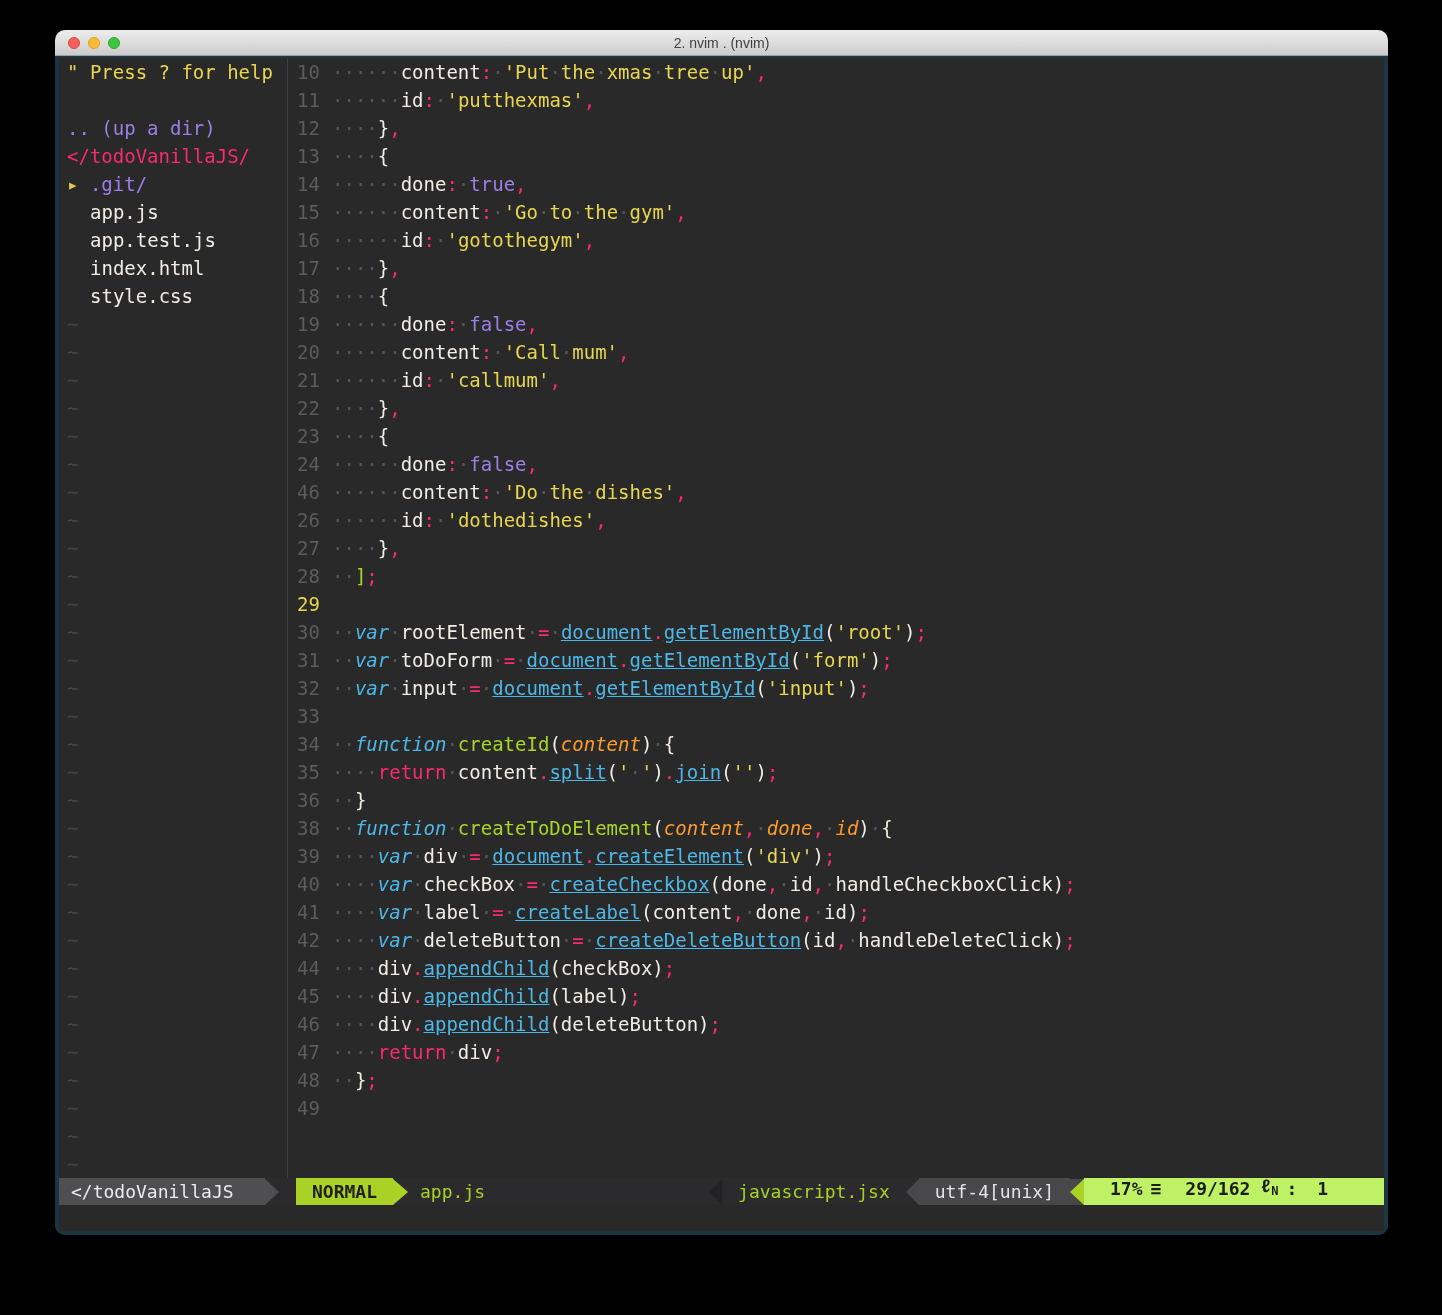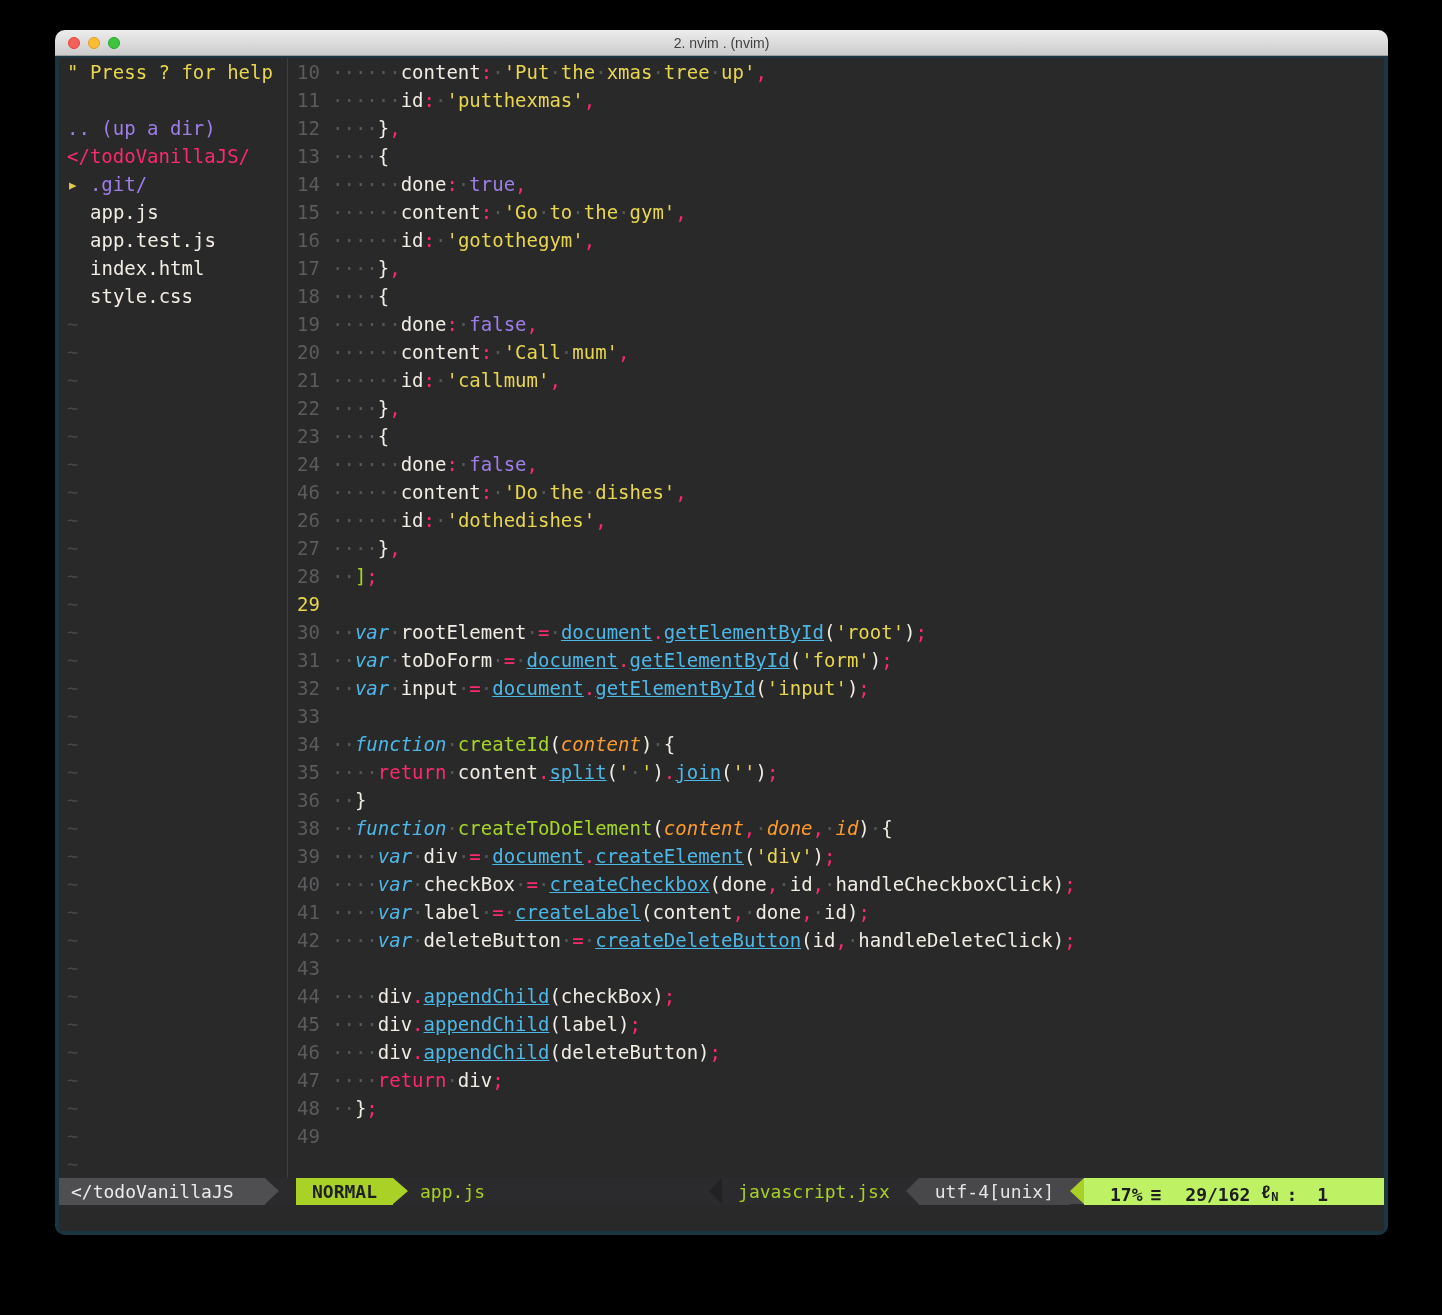--- a/index.html
+++ b/index.html
@@ -62,21 +62,21 @@
   .tk-st{color:#e9d64f;}
   .tk-cy{color:#4db8e8;text-decoration:underline;}
   .tk-cyi{color:#4db8e8;font-style:italic;}
   .tk-gr{color:#a6d627;}
   .tk-or{color:#fd9b2c;font-style:italic;}
   .tk-pu{color:#9f7ee8;}
   .tk-ws{color:#55575b;}
 
   
   #statusline{
-    flex:0 0 27px;display:flex;align-items:flex-start;background:#2b2b2d;
+    flex:0 0 27px;display:flex;align-items:flex-end;background:#2b2b2d;
     font-size:18px;line-height:27px;white-space:pre;overflow:hidden;
   }
   .sl-tree{flex:0 0 206px;background:#4f4f51;color:#ececec;padding-left:12px;}
   .tri{width:0;height:0;flex:0 0 auto;}
   .tri-r-gray{border-left:14px solid #4f4f51;border-top:13.5px solid transparent;border-bottom:13.5px solid transparent;}
   .sl-gap1{flex:0 0 8px;}
   .sl-vdiv{flex:0 0 1px;background:#3f3f41;}
   .sl-gap2{flex:0 0 8px;}
   .sl-normal{flex:0 0 auto;background:#aad226;color:#1f1f1f;font-weight:bold;padding:0 16px;}
   .tri-r-lime{border-left:15px solid #aad226;border-top:13.5px solid transparent;border-bottom:13.5px solid transparent;}
@@ -184,21 +184,20 @@
             <div class="ed-line"><span class="gutter">32</span><span class="lntext"><span class="tk-ws">··</span><span class="tk-cyi">var</span><span class="tk-ws">·</span><span class="tk-w">input</span><span class="tk-ws">·</span><span class="tk-pk">=</span><span class="tk-ws">·</span><span class="tk-cy">document</span><span class="tk-pk">.</span><span class="tk-cy">getElementById</span><span class="tk-w">(</span><span class="tk-st">'input'</span><span class="tk-w">)</span><span class="tk-pk">;</span></span></div>
             <div class="ed-line"><span class="gutter">33</span><span class="lntext"></span></div>
             <div class="ed-line"><span class="gutter">34</span><span class="lntext"><span class="tk-ws">··</span><span class="tk-cyi">function</span><span class="tk-ws">·</span><span class="tk-gr">createId</span><span class="tk-w">(</span><span class="tk-or">content</span><span class="tk-w">)</span><span class="tk-ws">·</span><span class="tk-w">{</span></span></div>
             <div class="ed-line"><span class="gutter">35</span><span class="lntext"><span class="tk-ws">····</span><span class="tk-pk">return</span><span class="tk-ws">·</span><span class="tk-w">content</span><span class="tk-pk">.</span><span class="tk-cy">split</span><span class="tk-w">(</span><span class="tk-st">'</span><span class="tk-ws">·</span><span class="tk-st">'</span><span class="tk-w">)</span><span class="tk-pk">.</span><span class="tk-cy">join</span><span class="tk-w">(</span><span class="tk-st">''</span><span class="tk-w">)</span><span class="tk-pk">;</span></span></div>
             <div class="ed-line"><span class="gutter">36</span><span class="lntext"><span class="tk-ws">··</span><span class="tk-w">}</span></span></div>
             <div class="ed-line"><span class="gutter">38</span><span class="lntext"><span class="tk-ws">··</span><span class="tk-cyi">function</span><span class="tk-ws">·</span><span class="tk-gr">createToDoElement</span><span class="tk-w">(</span><span class="tk-or">content</span><span class="tk-pk">,</span><span class="tk-ws">·</span><span class="tk-or">done</span><span class="tk-pk">,</span><span class="tk-ws">·</span><span class="tk-or">id</span><span class="tk-w">)</span><span class="tk-ws">·</span><span class="tk-w">{</span></span></div>
             <div class="ed-line"><span class="gutter">39</span><span class="lntext"><span class="tk-ws">····</span><span class="tk-cyi">var</span><span class="tk-ws">·</span><span class="tk-w">div</span><span class="tk-ws">·</span><span class="tk-pk">=</span><span class="tk-ws">·</span><span class="tk-cy">document</span><span class="tk-pk">.</span><span class="tk-cy">createElement</span><span class="tk-w">(</span><span class="tk-st">'div'</span><span class="tk-w">)</span><span class="tk-pk">;</span></span></div>
             <div class="ed-line"><span class="gutter">40</span><span class="lntext"><span class="tk-ws">····</span><span class="tk-cyi">var</span><span class="tk-ws">·</span><span class="tk-w">checkBox</span><span class="tk-ws">·</span><span class="tk-pk">=</span><span class="tk-ws">·</span><span class="tk-cy">createCheckbox</span><span class="tk-w">(done</span><span class="tk-pk">,</span><span class="tk-ws">·</span><span class="tk-w">id</span><span class="tk-pk">,</span><span class="tk-ws">·</span><span class="tk-w">handleCheckboxClick)</span><span class="tk-pk">;</span></span></div>
             <div class="ed-line"><span class="gutter">41</span><span class="lntext"><span class="tk-ws">····</span><span class="tk-cyi">var</span><span class="tk-ws">·</span><span class="tk-w">label</span><span class="tk-ws">·</span><span class="tk-pk">=</span><span class="tk-ws">·</span><span class="tk-cy">createLabel</span><span class="tk-w">(content</span><span class="tk-pk">,</span><span class="tk-ws">·</span><span class="tk-w">done</span><span class="tk-pk">,</span><span class="tk-ws">·</span><span class="tk-w">id)</span><span class="tk-pk">;</span></span></div>
             <div class="ed-line"><span class="gutter">42</span><span class="lntext"><span class="tk-ws">····</span><span class="tk-cyi">var</span><span class="tk-ws">·</span><span class="tk-w">deleteButton</span><span class="tk-ws">·</span><span class="tk-pk">=</span><span class="tk-ws">·</span><span class="tk-cy">createDeleteButton</span><span class="tk-w">(id</span><span class="tk-pk">,</span><span class="tk-ws">·</span><span class="tk-w">handleDeleteClick)</span><span class="tk-pk">;</span></span></div>
-            <div class="ed-line"><span class="gutter">43</span><span class="lntext"></span></div>
             <div class="ed-line"><span class="gutter">44</span><span class="lntext"><span class="tk-ws">····</span><span class="tk-w">div</span><span class="tk-pk">.</span><span class="tk-cy">appendChild</span><span class="tk-w">(checkBox)</span><span class="tk-pk">;</span></span></div>
             <div class="ed-line"><span class="gutter">45</span><span class="lntext"><span class="tk-ws">····</span><span class="tk-w">div</span><span class="tk-pk">.</span><span class="tk-cy">appendChild</span><span class="tk-w">(label)</span><span class="tk-pk">;</span></span></div>
             <div class="ed-line"><span class="gutter">46</span><span class="lntext"><span class="tk-ws">····</span><span class="tk-w">div</span><span class="tk-pk">.</span><span class="tk-cy">appendChild</span><span class="tk-w">(deleteButton)</span><span class="tk-pk">;</span></span></div>
             <div class="ed-line"><span class="gutter">47</span><span class="lntext"><span class="tk-ws">····</span><span class="tk-pk">return</span><span class="tk-ws">·</span><span class="tk-w">div</span><span class="tk-pk">;</span></span></div>
             <div class="ed-line"><span class="gutter">48</span><span class="lntext"><span class="tk-ws">··</span><span class="tk-w">}</span><span class="tk-pk">;</span></span></div>
             <div class="ed-line"><span class="gutter">49</span><span class="lntext"></span></div>
           </div>
       </div>
 
       <div id="statusline">

